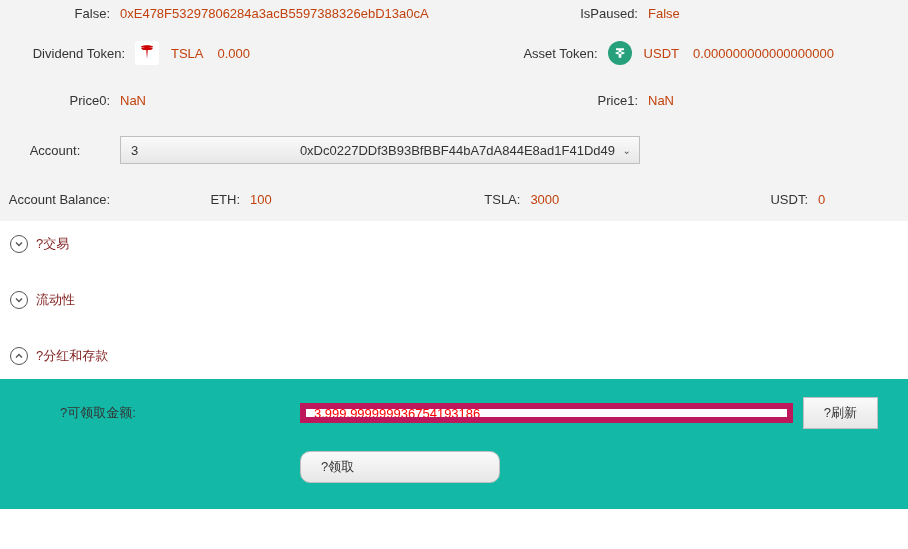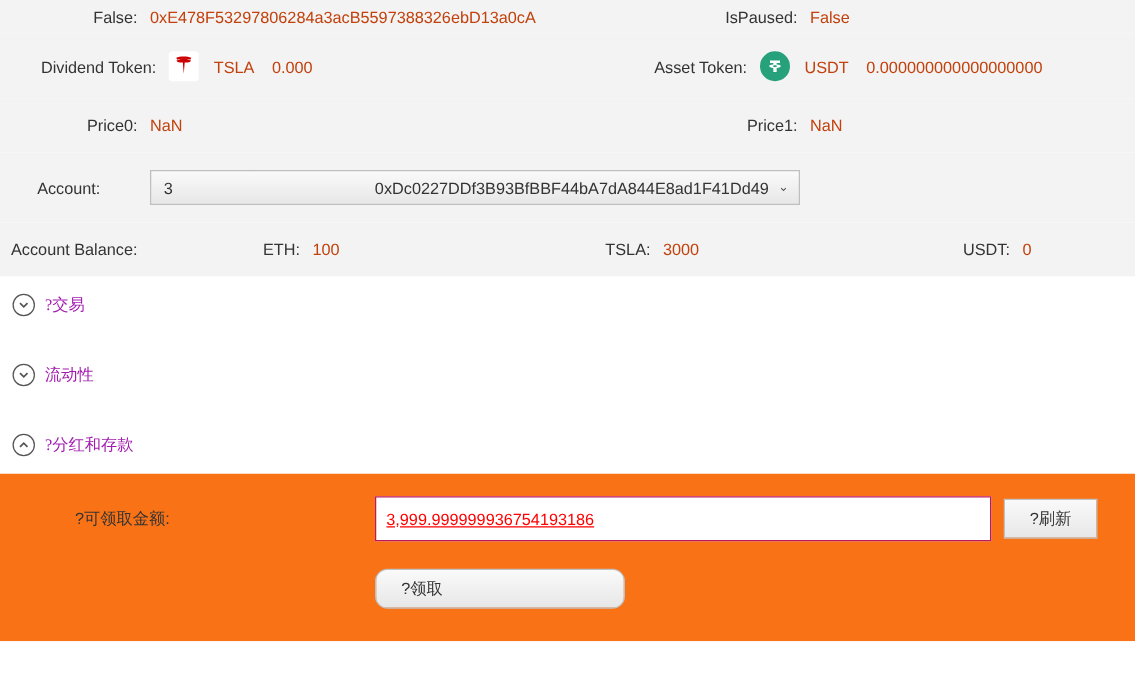--- a/index.html
+++ b/index.html
@@ -53,53 +53,51 @@
   .dropdown .chev {
     position:absolute; right:8px; top:50%; transform:translateY(-50%);
     font-size:10px; color:#555;
   }
   .section-header {
     display:flex;
     align-items:center;
     gap:8px;
     padding:14px 10px;
     font-size:13px;
-    color:#a21caf;
+    color:#7f1d1d;
     cursor:pointer;
-    font-family:Liberation Serif, serif;
   }
   .chev-circle {
     width:18px; height:18px;
     border:1.5px solid #555;
     border-radius:50%;
     display:flex; align-items:center; justify-content:center;
     font-size:10px;
     color:#555;
     line-height:1;
   }
   .panel {
-    background:#f97316;
+    background:#14b8a6;
     padding:12px 0 20px 0;
   }
   .panel-row {
     display:flex;
     align-items:center;
     padding:6px 0;
   }
   .input-text {
     flex:1;
     background:#fff;
-    border:1px solid #be185d;
-    height:36px;
+    border:6px solid #be185d;
+    height:20px;
     padding:0 8px;
     color:#ff0000;
     font-size:13px;
     font-family:inherit;
     margin-right:10px;
-    text-decoration:underline;
   }
   .btn {
     background:linear-gradient(#fafafa,#e7e7e7);
     border:1px solid #c0c0c0;
     height:32px;
     padding:0 20px;
     font-size:13px;
     color:#333;
     cursor:pointer;
     font-family:inherit;

